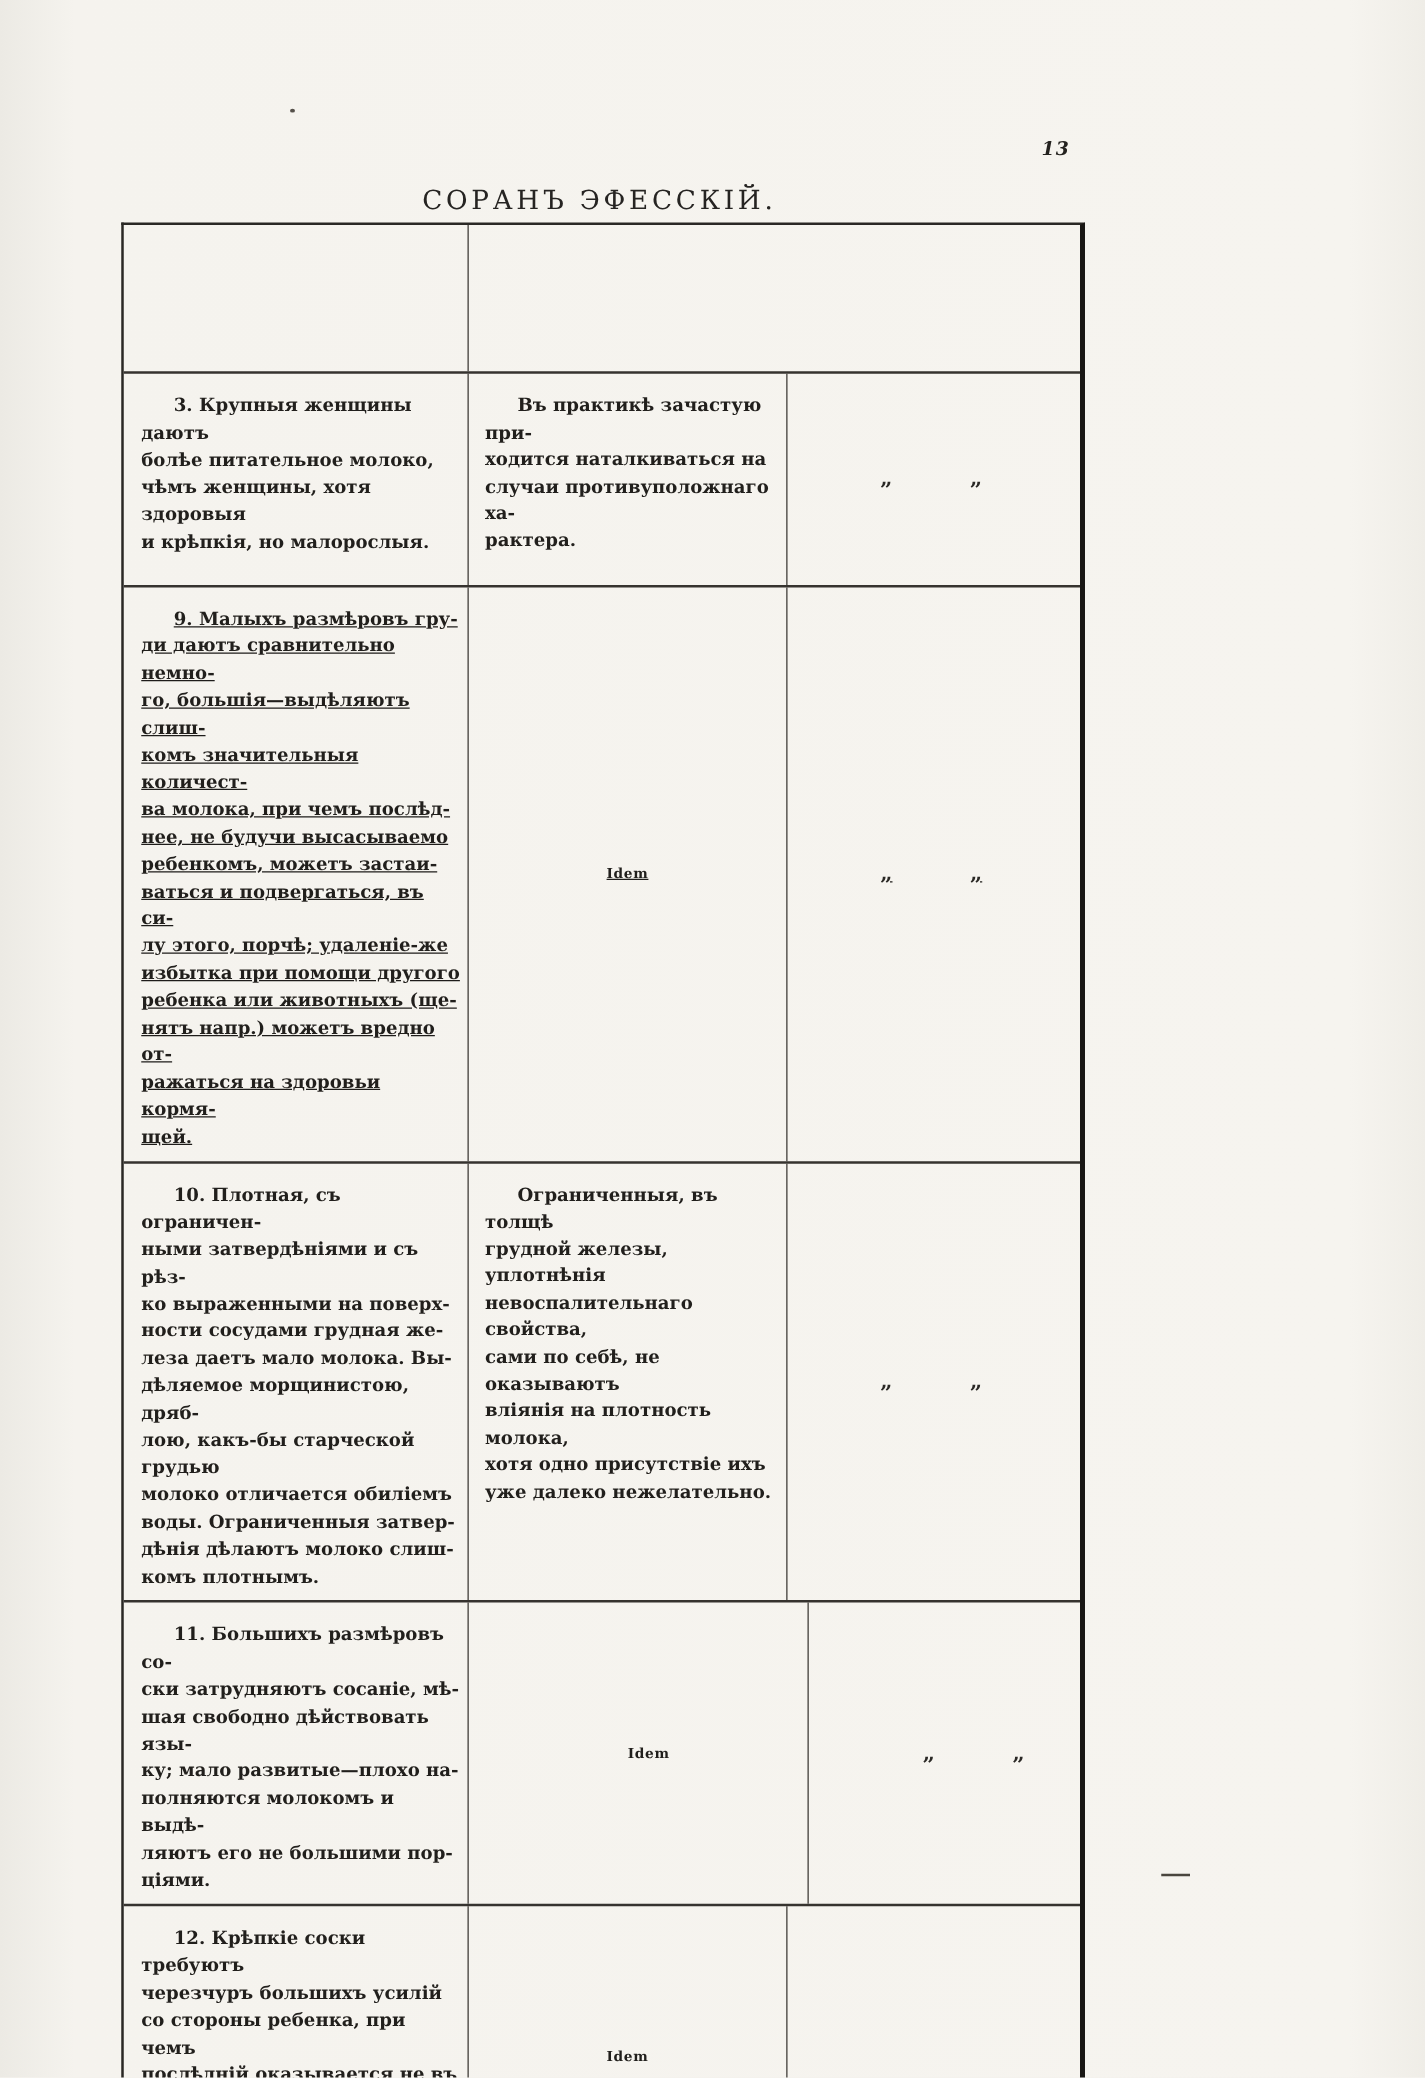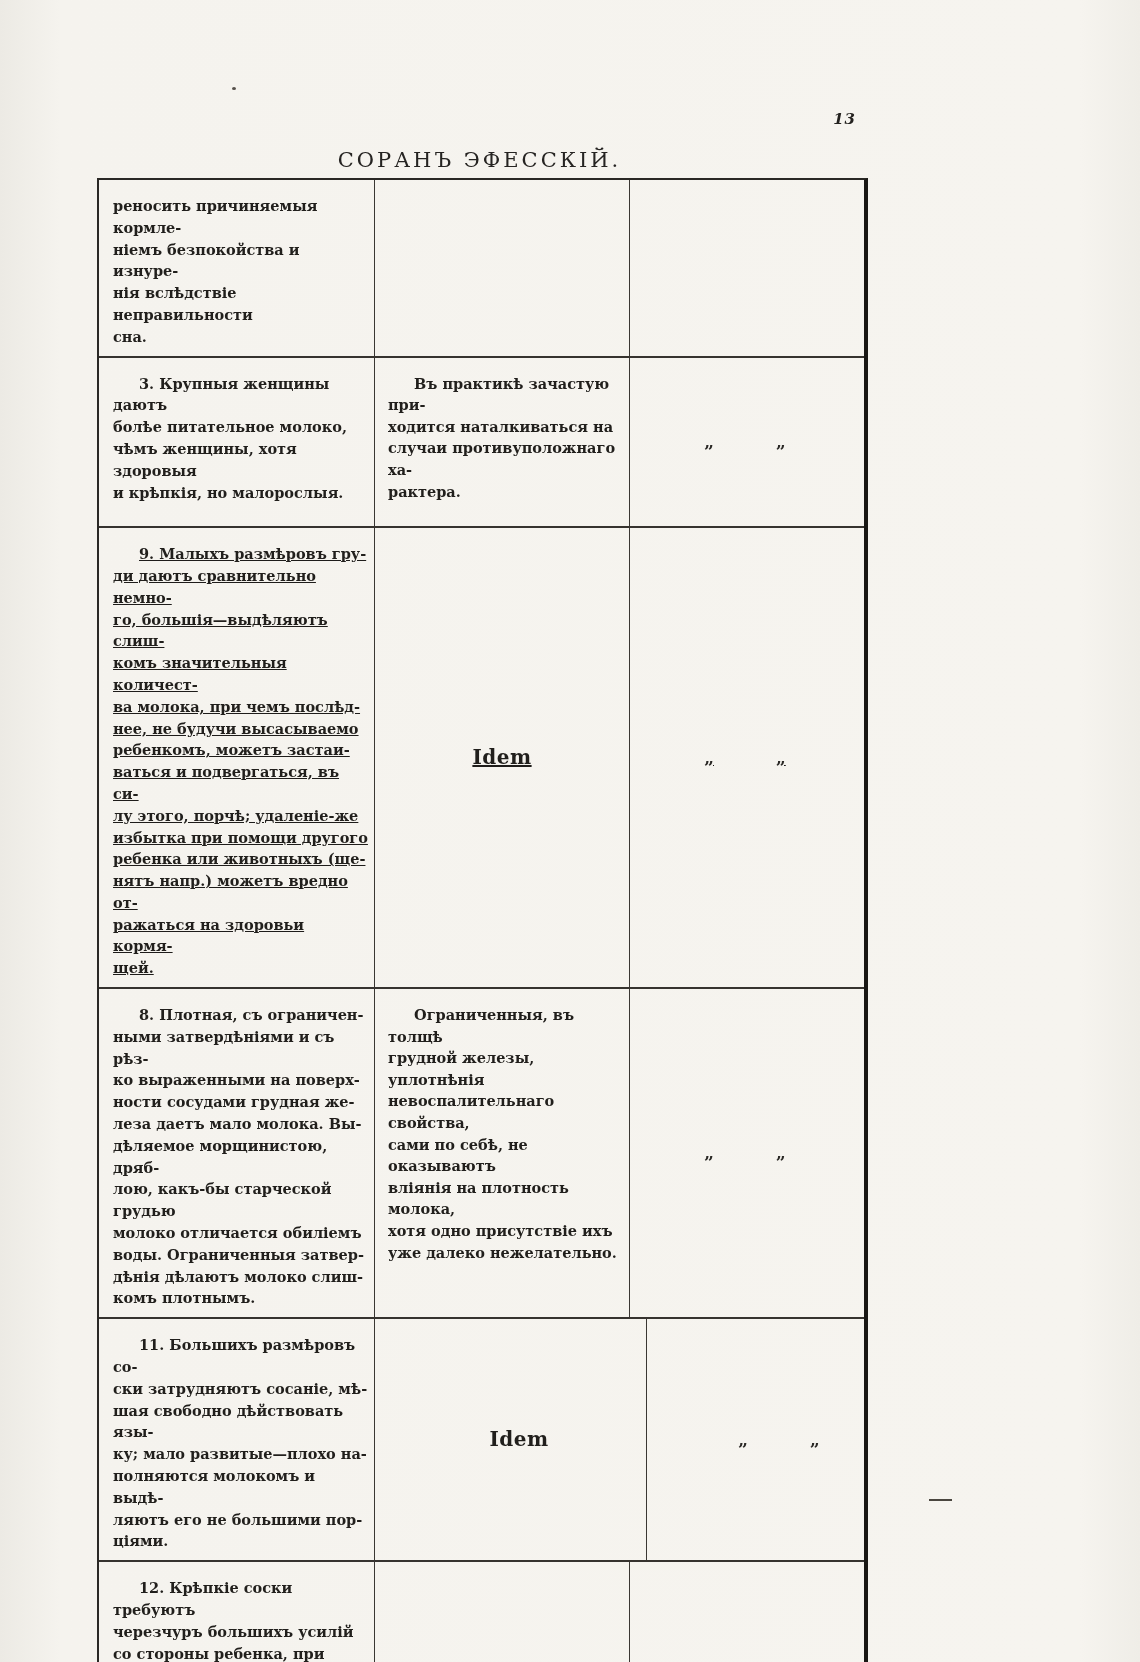--- a/index.html
+++ b/index.html
@@ -61,21 +61,21 @@
     color:#211f1c;
   }
   .cell.mid{
     border-right:1.5px solid #3a3733;
     font-size:14.5px;line-height:21.6px;font-weight:700;
     color:#211f1c;
   }
   .cell.mid.toptext{padding:15px 8px 24px 13px;}
   .cell.mid.centered{
     display:flex;align-items:center;justify-content:center;
-    font-size:20px;letter-spacing:0.5px;
+    font-size:11px;letter-spacing:0.5px;
   }
   .cell.right{
     display:flex;align-items:center;justify-content:center;
     gap:62px;
     font-size:17px;font-weight:700;color:#2a2825;
   }
   .indent{text-indent:26px;}
   .r1{min-height:117px;}
   .r2{min-height:120px;}
   .r3{min-height:305px;text-decoration:underline;}
@@ -95,24 +95,20 @@
 <div class="ink-speck"></div>
 
 <div class="header">
   <div class="running-title">СОРАНЪ ЭФЕССКІЙ.</div>
   <div class="page-number">13</div>
 </div>
 
 <div class="table">
 
   <div class="row r1">
-    <div class="cell left">реносить причиняемыя кормле-
-ніемъ безпокойства и изнуре-
-нія вслѣдствіе неправильности
-сна.</div>
     <div class="cell mid toptext"></div>
     <div class="cell right">
       <span class="ditto"></span>
       <span class="ditto"></span>
     </div>
   </div>
 
   <div class="row r2">
     <div class="cell left indent">3. Крупныя женщины даютъ
 болѣе питательное молоко,
@@ -144,21 +140,21 @@
 ражаться на здоровьи кормя-
 щей.</div>
     <div class="cell mid centered">Idem</div>
     <div class="cell right">
       <span class="ditto">„</span>
       <span class="ditto">„</span>
     </div>
   </div>
 
   <div class="row r4">
-    <div class="cell left indent">8. Плотная, съ ограничен-
+    <div class="cell left indent">10. Плотная, съ ограничен-
 ными затвердѣніями и съ рѣз-
 ко выраженными на поверх-
 ности сосудами грудная же-
 леза даетъ мало молока. Вы-
 дѣляемое морщинистою, дряб-
 лою, какъ-бы старческой грудью
 молоко отличается обиліемъ
 воды. Ограниченныя затвер-
 дѣнія дѣлаютъ молоко слиш-
 комъ плотнымъ.</div>

